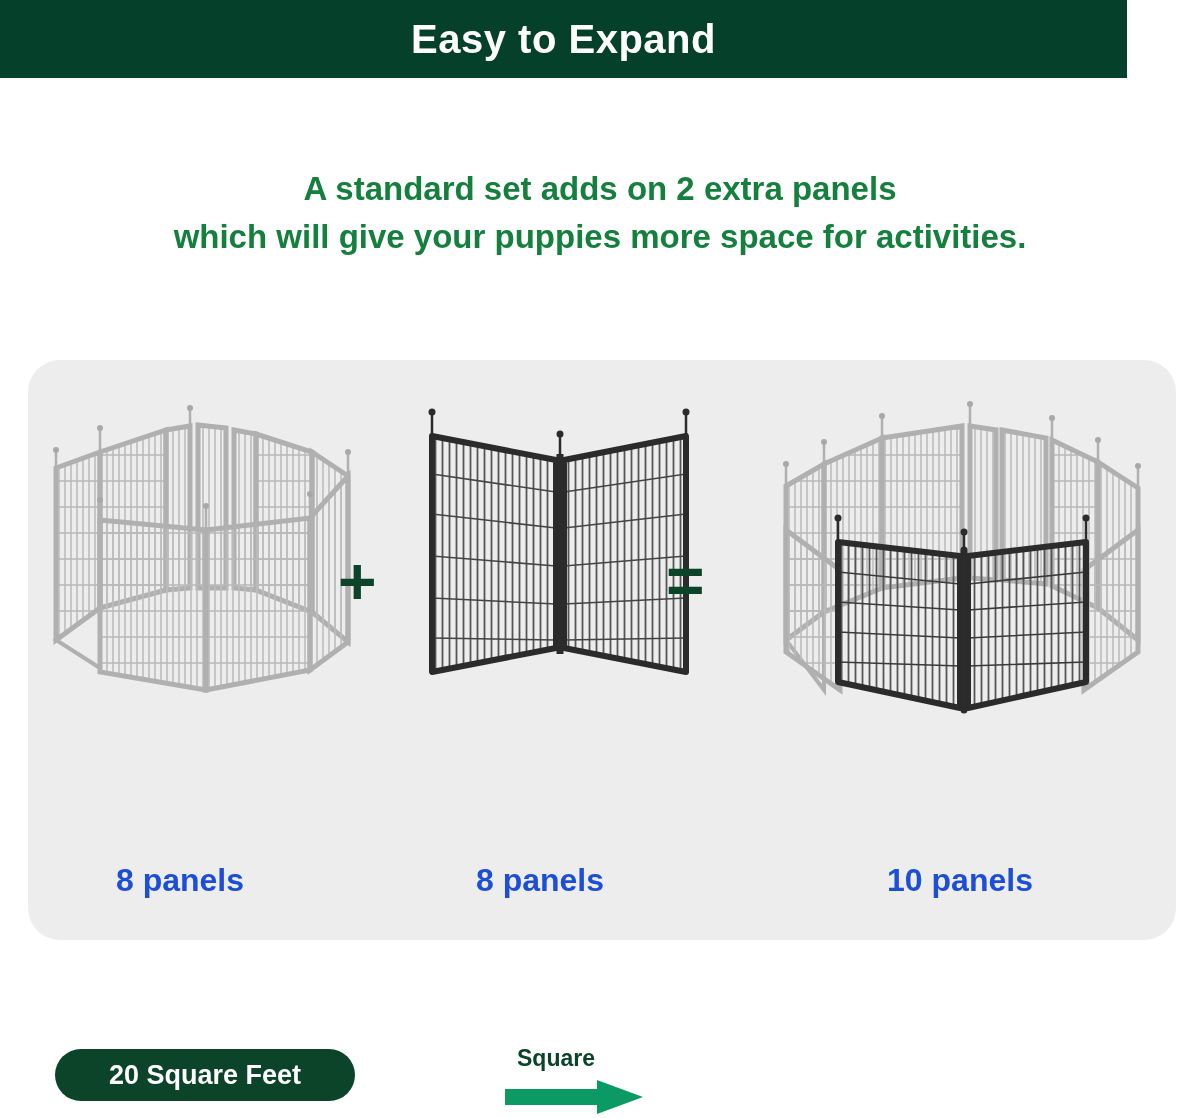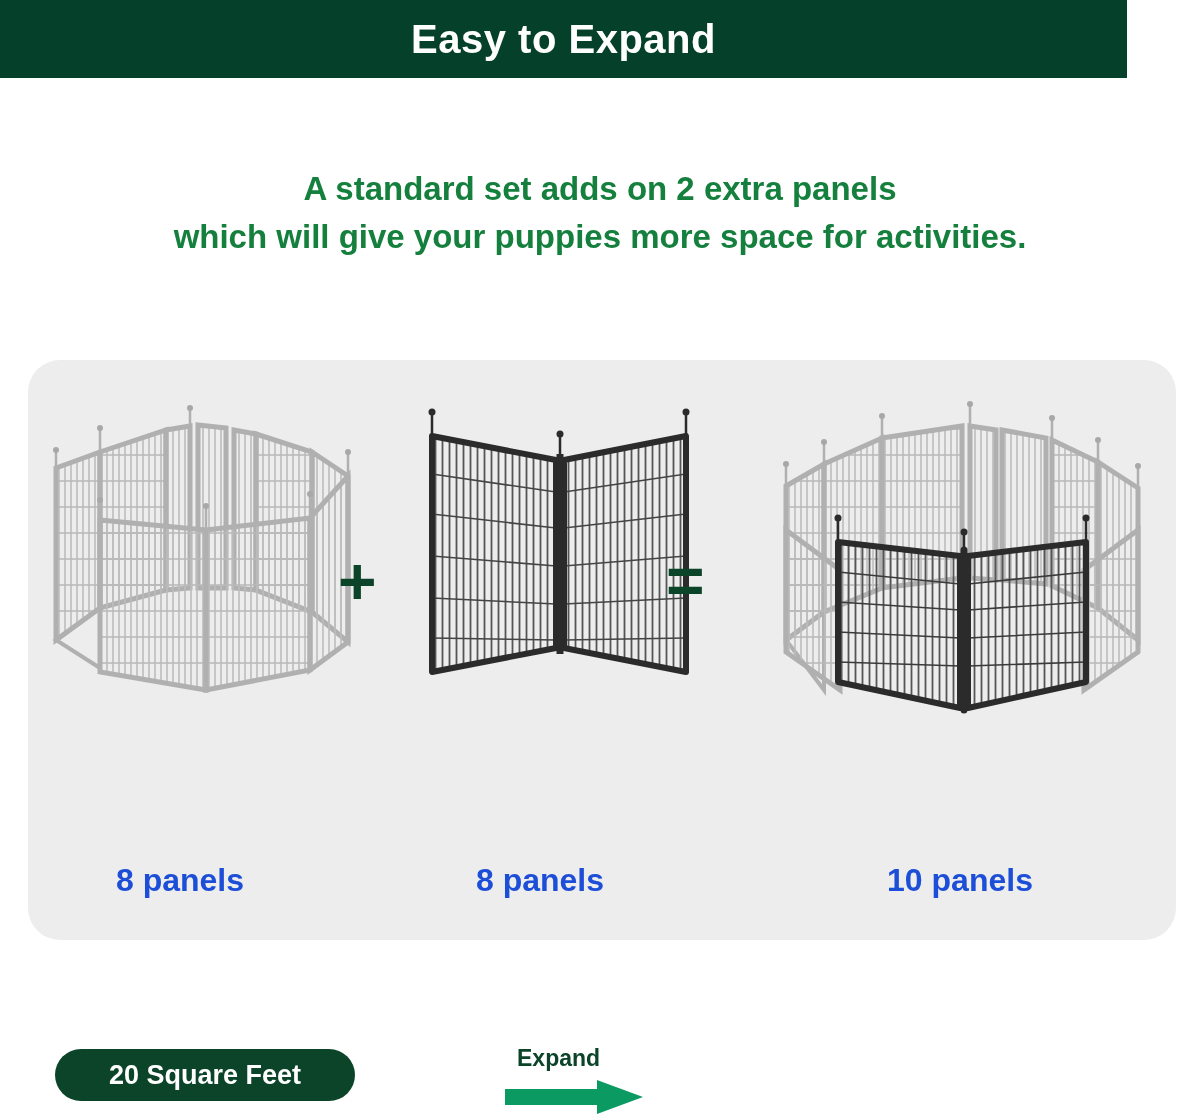--- a/index.html
+++ b/index.html
@@ -395,19 +395,19 @@
 <div class="operator op-equals">=</div>
 
 <div class="count-label cl-a">8 panels</div>
 <div class="count-label cl-b">8 panels</div>
 <div class="count-label cl-c">10 panels</div>
 
 <div class="bottom-row">
   <div class="pill pill-left">20 Square Feet</div>
 
   <div class="expand-group">
-    <div class="expand-label">Expand</div>
+    <div class="expand-label">Square</div>
     <svg class="expand-arrow" viewBox="0 0 140 34" xmlns="http://www.w3.org/2000/svg">
       <polygon points="0,9 92,9 92,0 138,17 92,34 92,25 0,25" fill="#0c9a63"></polygon>
     </svg>
   </div>
 
 </div>
 
 </body></html>

